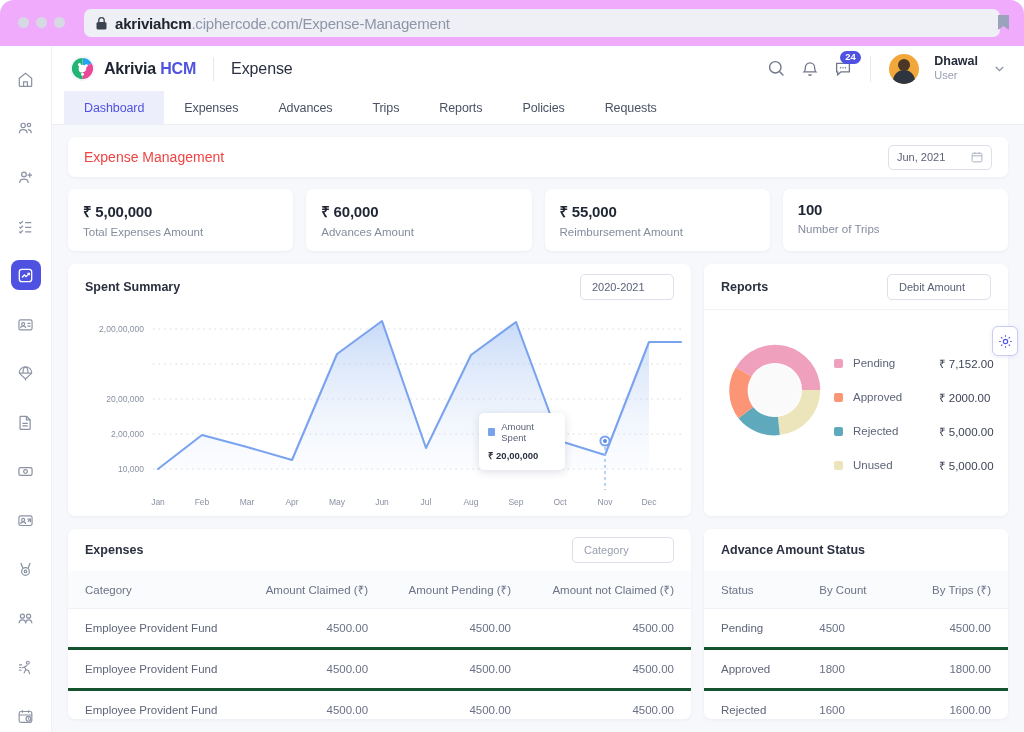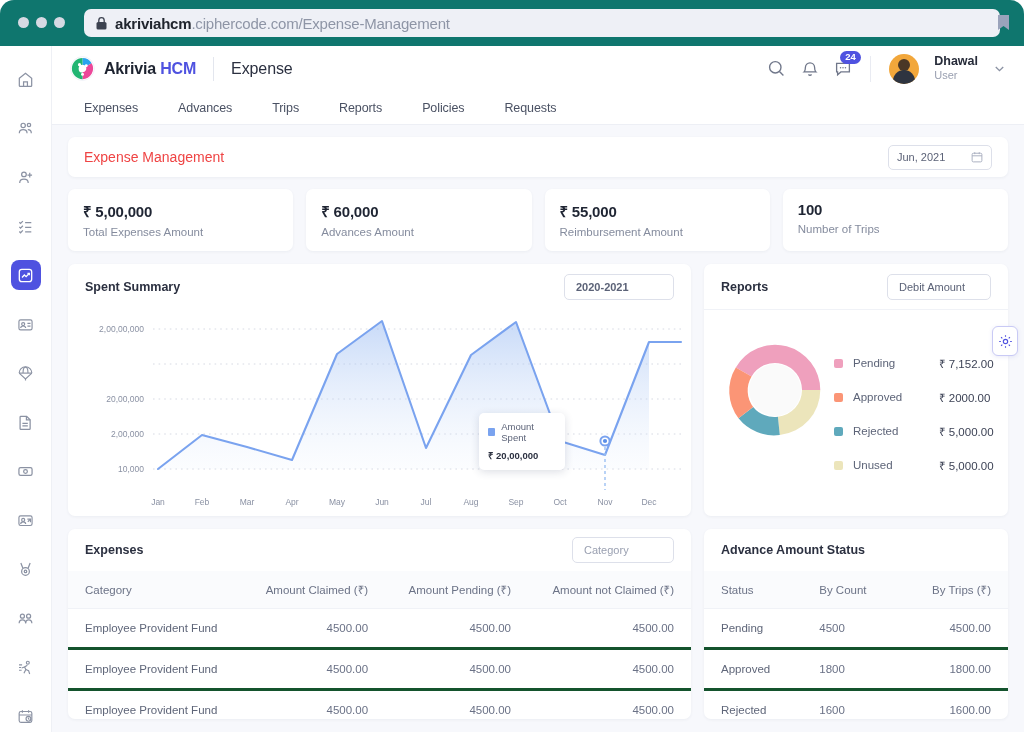--- a/index.html
+++ b/index.html
@@ -6,21 +6,21 @@
   html, body {
     width: 1024px; height: 732px;
     font-family: "Liberation Sans", sans-serif;
     background: #ffffff;
     overflow: hidden;
   }
 
   
   .browser {
     position: absolute; left: 0; top: 0; width: 1024px; height: 46px;
-    background: #0f766e;
+    background: #f0abfc;
     border-top-left-radius: 14px; border-top-right-radius: 14px;
   }
   .dots { position: absolute; left: 18px; top: 17px; display: flex; gap: 7px; }
   .dot { width: 11px; height: 11px; border-radius: 50%; background: #d6d9e3; }
   .urlbar {
     position: absolute; left: 84px; top: 9px; width: 916px; height: 28px;
     background: #eef0f6; border-radius: 7px;
     display: flex; align-items: center; padding: 0 12px;
   }
   .lock { width: 11px; height: 13px; margin-right: 8px; flex: 0 0 auto; }
@@ -119,21 +119,21 @@
     height: 46px; display: flex; align-items: center; padding: 0 17px;
     border-bottom: 1px solid #f0f2f7;
   }
   .panel-head.noline { border-bottom: none; }
   .panel-title { font-size: 12.5px; font-weight: 700; color: #2b3040; }
   .pill {
     margin-left: auto; height: 26px; border: 1px solid #dde0ea; border-radius: 5px;
     display: flex; align-items: center; padding: 0 11px;
     font-size: 11px; color: #5b6277;
   }
-  .pill.w-yr { width: 110px; font-weight: bold; }
+  .pill.w-yr { width: 94px; }
   .pill.w-dbt { width: 104px; }
 
   .chart-wrap { position: absolute; left: 0; top: 46px; width: 100%; height: 206px; }
 
   .legend { position: absolute; left: 130px; top: 82px; }
   .legend-row { display: flex; align-items: center; height: 34px; }
   .legend-swatch { width: 9px; height: 9px; border-radius: 2px; flex: 0 0 auto; }
   .legend-label { font-size: 11.5px; color: #5d6478; margin-left: 10px; width: 86px; }
   .legend-value { font-size: 11.5px; color: #3d4356; }
 
@@ -357,20 +357,21 @@
       </div>
       <div class="icon-btn">
         <svg width="13" height="13" viewBox="0 0 14 14" fill="none" stroke="#8b92a3" stroke-width="1.5">
           <path d="M3 5.5L7 9.3l4-3.8"></path>
         </svg>
       </div>
     </div>
   </div>
 
   <div class="tabs">
+    <div class="tab active">Dashboard</div>
     <div class="tab">Expenses</div>
     <div class="tab">Advances</div>
     <div class="tab">Trips</div>
     <div class="tab">Reports</div>
     <div class="tab">Policies</div>
     <div class="tab">Requests</div>
   </div>
 
   <div class="content">
 

